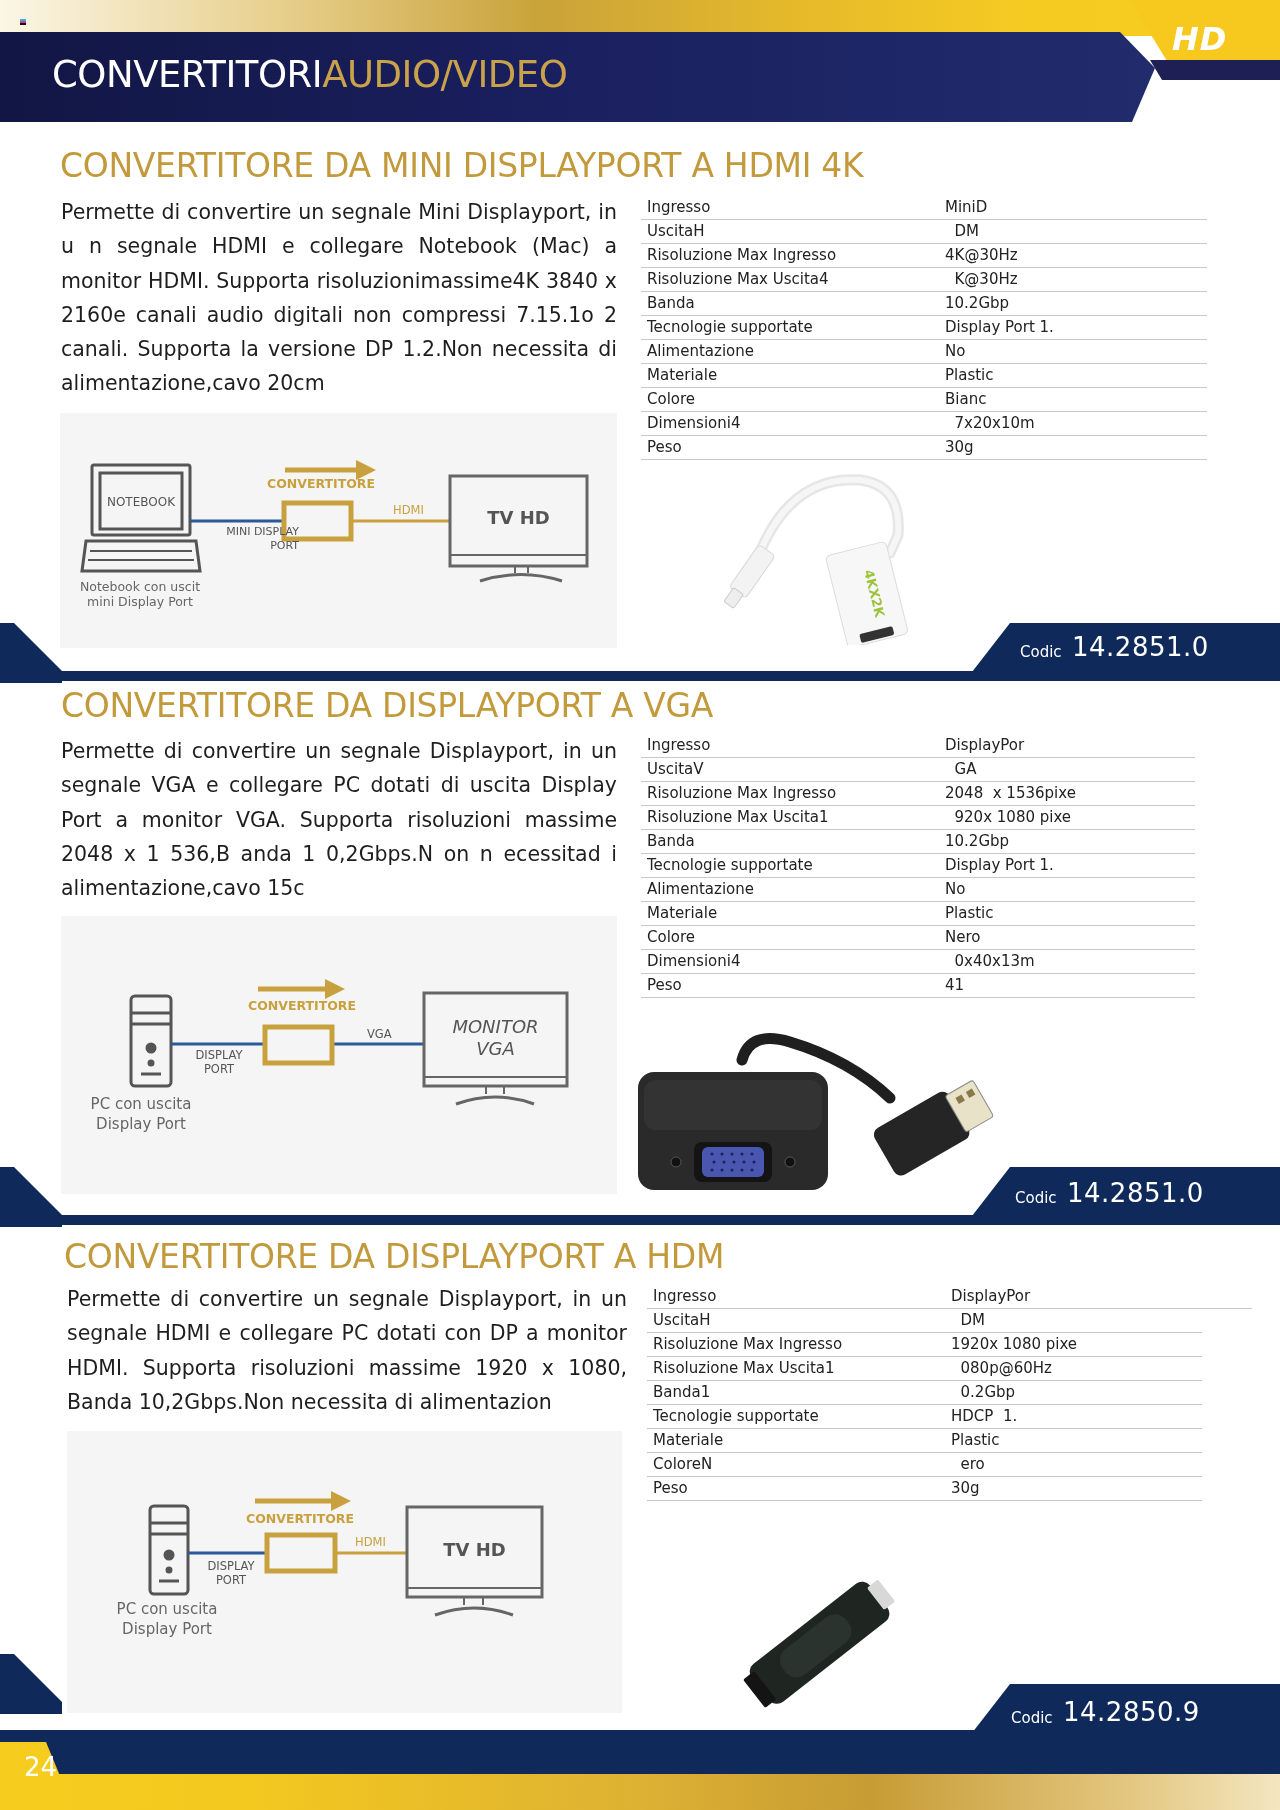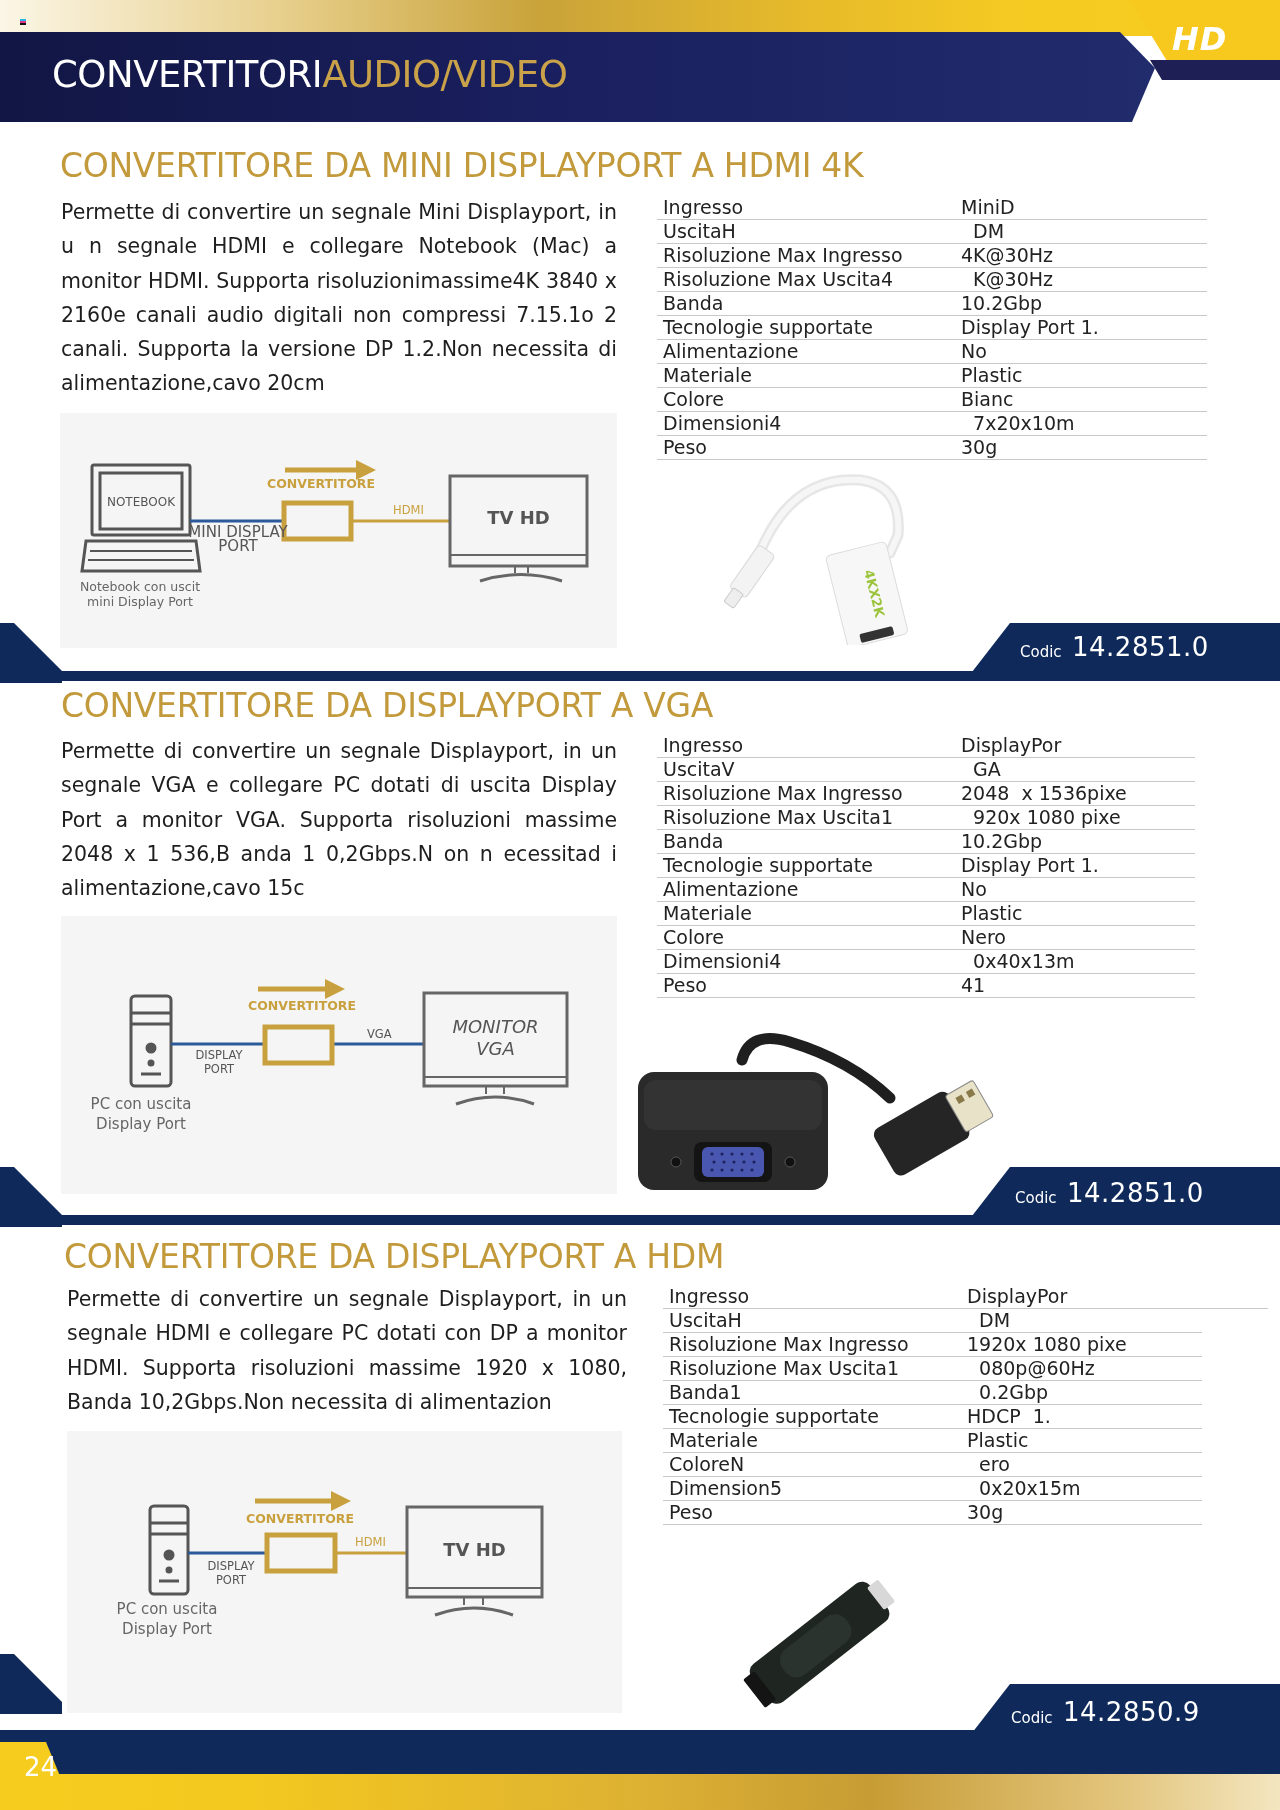--- a/index.html
+++ b/index.html
@@ -45,21 +45,21 @@
     position: absolute; font-size: 33px; color: #c29a3b; white-space: nowrap;
     font-family: "DejaVu Sans", sans-serif; letter-spacing: -0.3px; line-height: 40px;
   }
   .desc {
     position: absolute; font-size: 20.5px; line-height: 34.3px; color: #1e1e1e;
     text-align: justify; font-family: "DejaVu Sans", sans-serif;
   }
   .specs { position: absolute; }
   .spec-row {
     position: relative; height: 24px; border-bottom: 1.5px solid #c8c8c8;
-    font-size: 19px; color: #222; line-height: 23px; margin-left: 16px;
+    font-size: 15px; color: #222; line-height: 23px;
   }
   .spec-row .k { position: absolute; left: 6px; top: 0; white-space: nowrap; }
   .spec-row .v { position: absolute; left: 304px; top: 0; white-space: nowrap; }
 
   .diagram {
     position: absolute; background: #f5f5f5;
   }
   .diagram svg { position: absolute; left: 0; top: 0; }
 
   .product-img { position: absolute; }
@@ -191,21 +191,21 @@
 
       <g fill="none" stroke="#666" stroke-width="3">
         <rect x="390" y="63" width="137" height="90"></rect>
         <line x1="390" y1="142" x2="527" y2="142" stroke-width="2"></line>
         <line x1="455" y1="153" x2="455" y2="160" stroke-width="2"></line>
         <line x1="468" y1="153" x2="468" y2="160" stroke-width="2"></line>
         <path d="M420 168 Q461 155 502 168" stroke-width="3"></path>
       </g>
     </svg>
     <div style="position:absolute; left:40px; top:82px; width:82px; text-align:center; font-size:12px; color:#555;">NOTEBOOK</div>
-    <div style="position:absolute; left:128px; top:112px; width:100px; text-align:center; font-size:15px; color:#555; line-height:14px;">
+    <div style="position:absolute; left:139px; top:112px; width:100px; text-align:right; font-size:11px; color:#555; line-height:14px;">
       <div>MINI DISPLAY</div>
       <div>PORT</div>
     </div>
     <div style="position:absolute; left:207px; top:63px; font-size:12.5px; font-weight:bold; color:#c9a03e;">CONVERTITORE</div>
     <div style="position:absolute; left:333px; top:90px; font-size:11.5px; color:#c9a03e;">HDMI</div>
     <div style="position:absolute; left:390px; top:94px; width:137px; text-align:center; font-size:18px; font-weight:bold; color:#555;">TV HD</div>
     <div style="position:absolute; left:5px; top:166px; width:150px; text-align:center; font-size:12.5px; color:#666; line-height:15px;">
       <div>Notebook  con uscit</div>
       <div>mini Display Port</div>
     </div>
@@ -401,24 +401,20 @@
       </div>
     <div class="spec-row">
         <span class="k">Materiale</span>
         <span class="v" style="white-space:pre">Plastic</span>
       </div>
     <div class="spec-row">
         <span class="k">ColoreN</span>
         <span class="v" style="white-space:pre">  ero</span>
       </div>
     <div class="spec-row">
-        <span class="k">Dimension5</span>
-        <span class="v" style="white-space:pre">  0x20x15m</span>
-      </div>
-    <div class="spec-row">
         <span class="k">Peso</span>
         <span class="v" style="white-space:pre">30g</span>
       </div>
   </div>
 
   <div class="diagram" style="left:67px; top:1431px; width:555px; height:282px;">
     <svg width="555" height="282" viewBox="0 0 555 282">
       <g fill="none" stroke="#555" stroke-width="3">
         <rect x="83" y="75" width="38" height="88" rx="4"></rect>
         <line x1="83" y1="92" x2="121" y2="92"></line>

